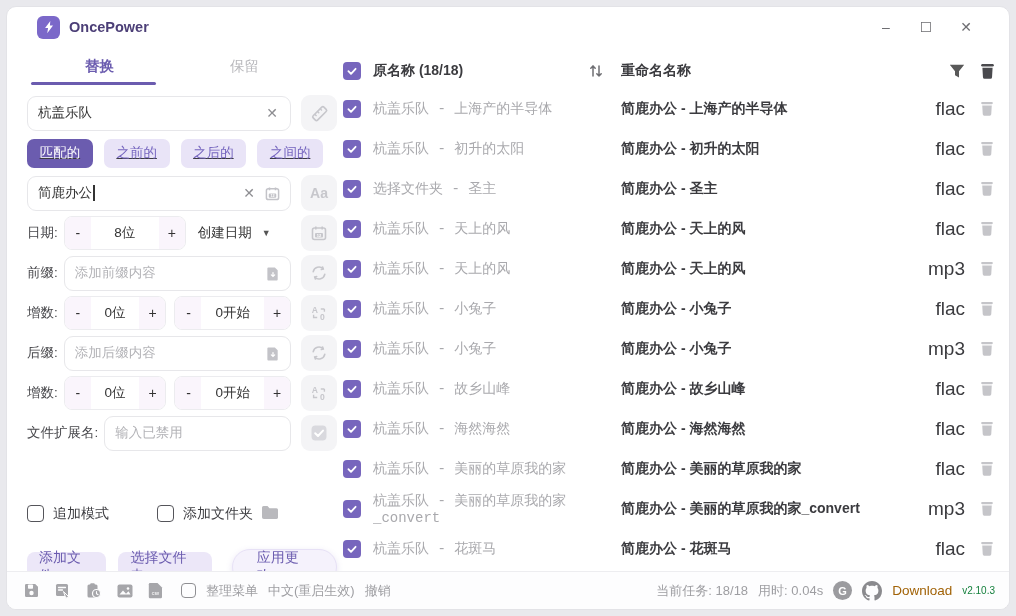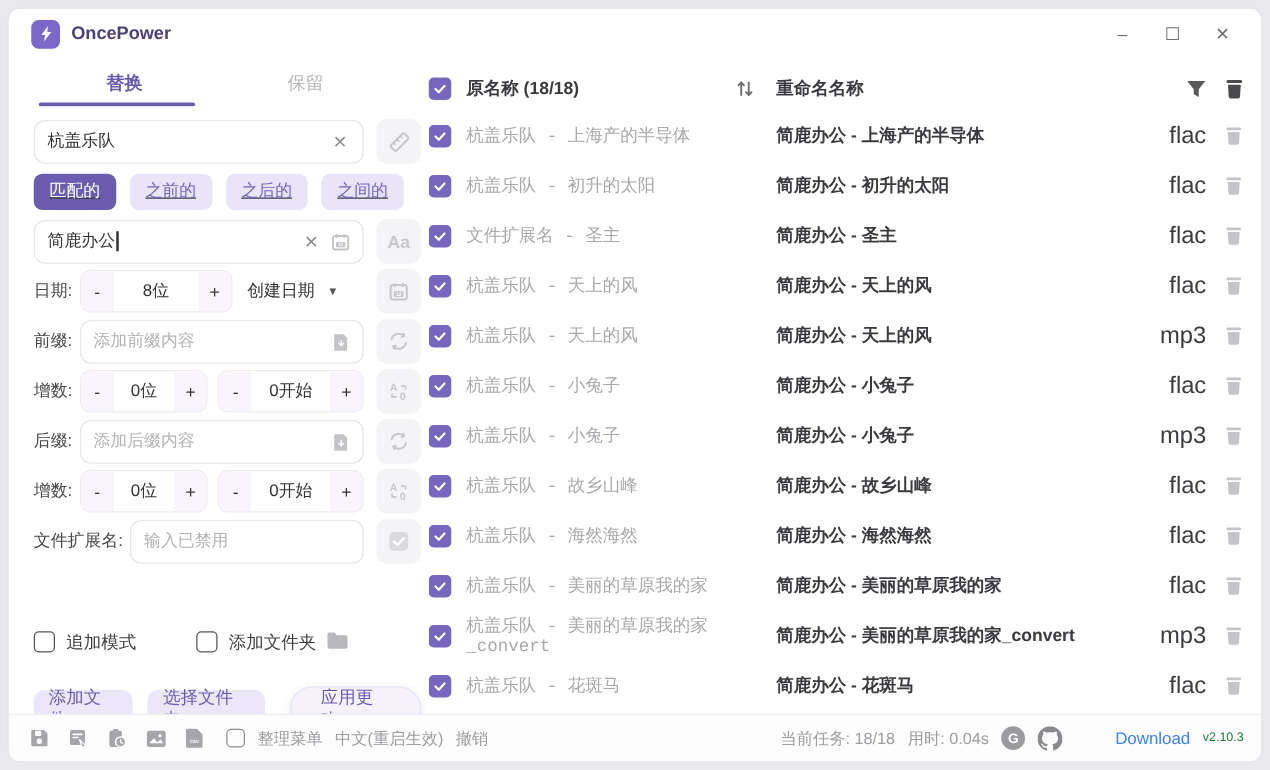--- a/index.html
+++ b/index.html
@@ -1,21 +1,21 @@
 <!DOCTYPE html>
 <html><head>
 <meta charset="utf-8">
 <style>
   * { margin:0; padding:0; box-sizing:border-box; }
   html,body { width:1016px; height:616px; overflow:hidden; }
   body { background:#e9e9ed; font-family:"Liberation Sans","DejaVu Sans",sans-serif; color:#3b3b3f; }
   .window { position:absolute; inset:6px; background:#fff; border:1px solid #e3e3e7; border-radius:10px; display:flex; flex-direction:column; overflow:hidden; }
 
   
-  .titlebar { height:40px; flex:0 0 40px; display:flex; align-items:center; padding:0 18px; }
+  .titlebar { height:40px; flex:0 0 40px; display:flex; align-items:center; padding:0 30px; }
   .logo { width:23px; height:23px; border-radius:6px; background:#7b68c9; display:flex; align-items:center; justify-content:center; margin-right:9px; }
   .app-title { font-size:14.5px; font-weight:bold; color:#4c3f77; }
   .win-controls { margin-left:auto; display:flex; align-items:center; gap:14px; }
   .win-btn { width:26px; height:26px; display:flex; align-items:center; justify-content:center; color:#6e6e72; font-size:14px; cursor:default; }
 
   
   .main { flex:1; display:flex; min-height:0; }
   .left { width:330px; flex:0 0 330px; padding:2px 0 0 20px; }
   .right { flex:1; position:relative; padding:0 0 0 6px; display:flex; flex-direction:column; min-width:0; }
 
@@ -78,21 +78,21 @@
   .frow .col-del { color:#c5c5c9; }
 
   
   .statusbar { height:38px; flex:0 0 38px; border-top:1px solid #ededf0; display:flex; align-items:center; padding:0 14px 0 16px; background:#fdfdfe; }
   .sb-icons { display:flex; align-items:center; gap:14px; color:#a6a6aa; }
   .sb-icon { display:flex; }
   .sb-chk { width:15px; height:15px; border:1.5px solid #8f8f93; border-radius:4px; margin-left:18px; }
   .sb-text { font-size:13px; color:#9e9ea2; margin-left:10px; white-space:nowrap; }
   .sb-right { margin-left:auto; display:flex; align-items:center; gap:10px; }
   .sb-stat { font-size:13px; color:#9e9ea2; white-space:nowrap; }
-  .sb-link { font-size:13.5px; color:#3b82f6;margin-left:32px; }
+  .sb-link { font-size:13.5px; color:#a16207; }
   .sb-ver { font-size:10px; color:#15803d; }
   .gitee { width:19px; height:19px; border-radius:50%; background:#9b9b9f; color:#fff; font-size:11px; font-weight:bold; display:flex; align-items:center; justify-content:center; }
 </style>
 </head>
 <body>
 
 <div class="window">
 
   <div class="titlebar">
     <div class="logo">
@@ -370,21 +370,21 @@
         </div>
 
         <div class="frow">
           <div class="col-cb">
             <span class="cb">
               <svg width="12" height="12" viewBox="0 0 12 12">
                     <path d="M2.4 6.2 5 8.8l4.6-5" stroke="#fff" stroke-width="1.8" fill="none" stroke-linecap="round" stroke-linejoin="round"></path>
                   </svg>
             </span>
           </div>
-          <div class="col-orig">文件扩展名 - 圣主</div>
+          <div class="col-orig">选择文件夹 - 圣主</div>
           <div class="col-sort"></div>
           <div class="col-new">简鹿办公 - 圣主</div>
           <div class="col-ext">flac</div>
           <div class="col-del">
             <svg width="14" height="16" viewBox="0 0 15 17">
                   <rect x="1.2" y="1" width="12.6" height="2.4" rx="1.2" fill="currentColor"></rect>
                   <path d="M2.4 4.8h10.2l-.55 9.4a1.6 1.6 0 0 1-1.6 1.5H4.55a1.6 1.6 0 0 1-1.6-1.5z" fill="currentColor"></path>
                 </svg>
           </div>
         </div>

